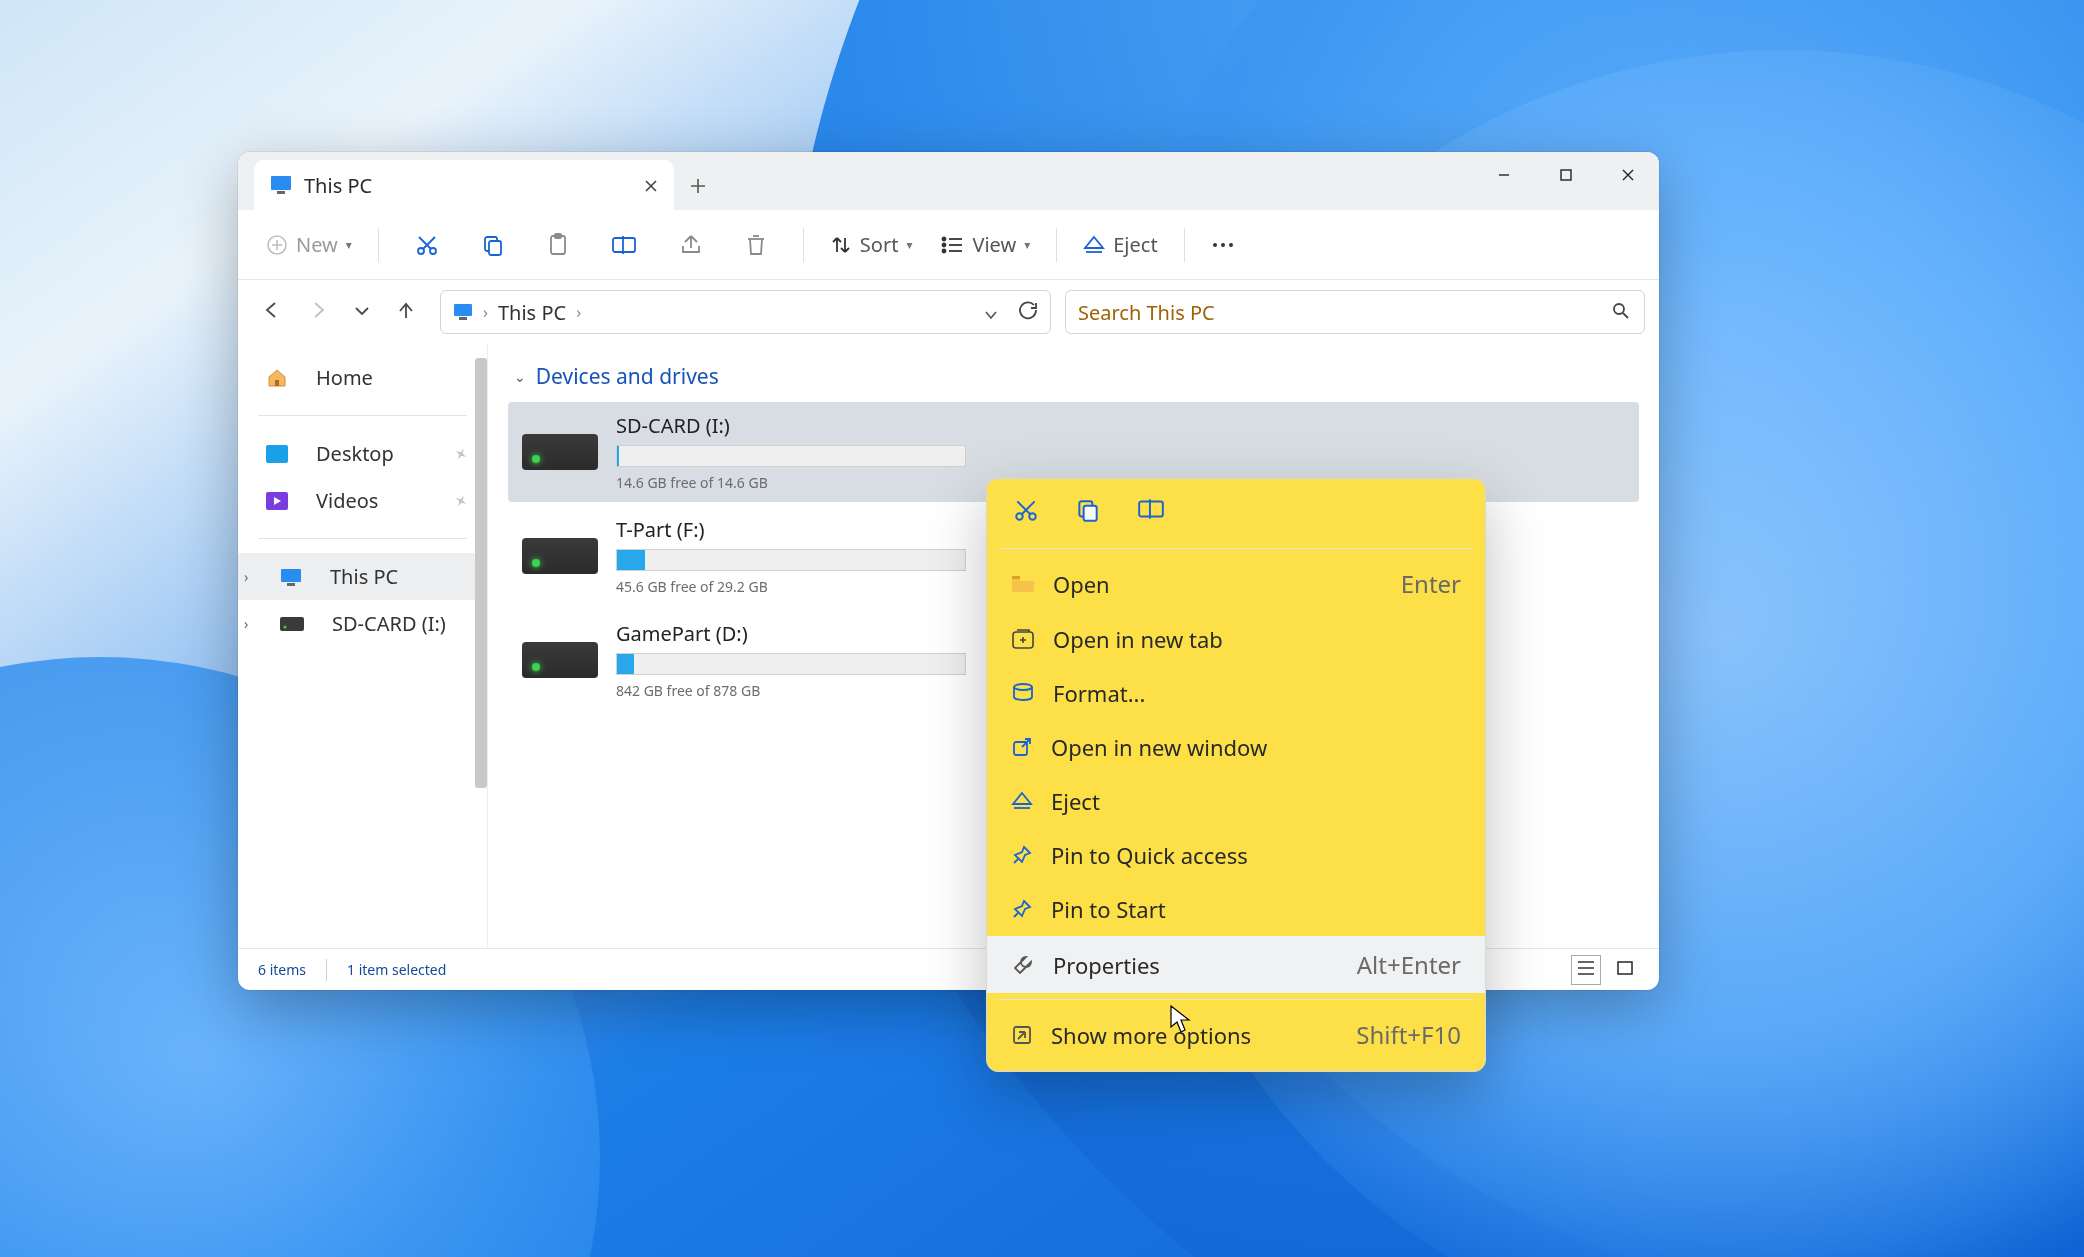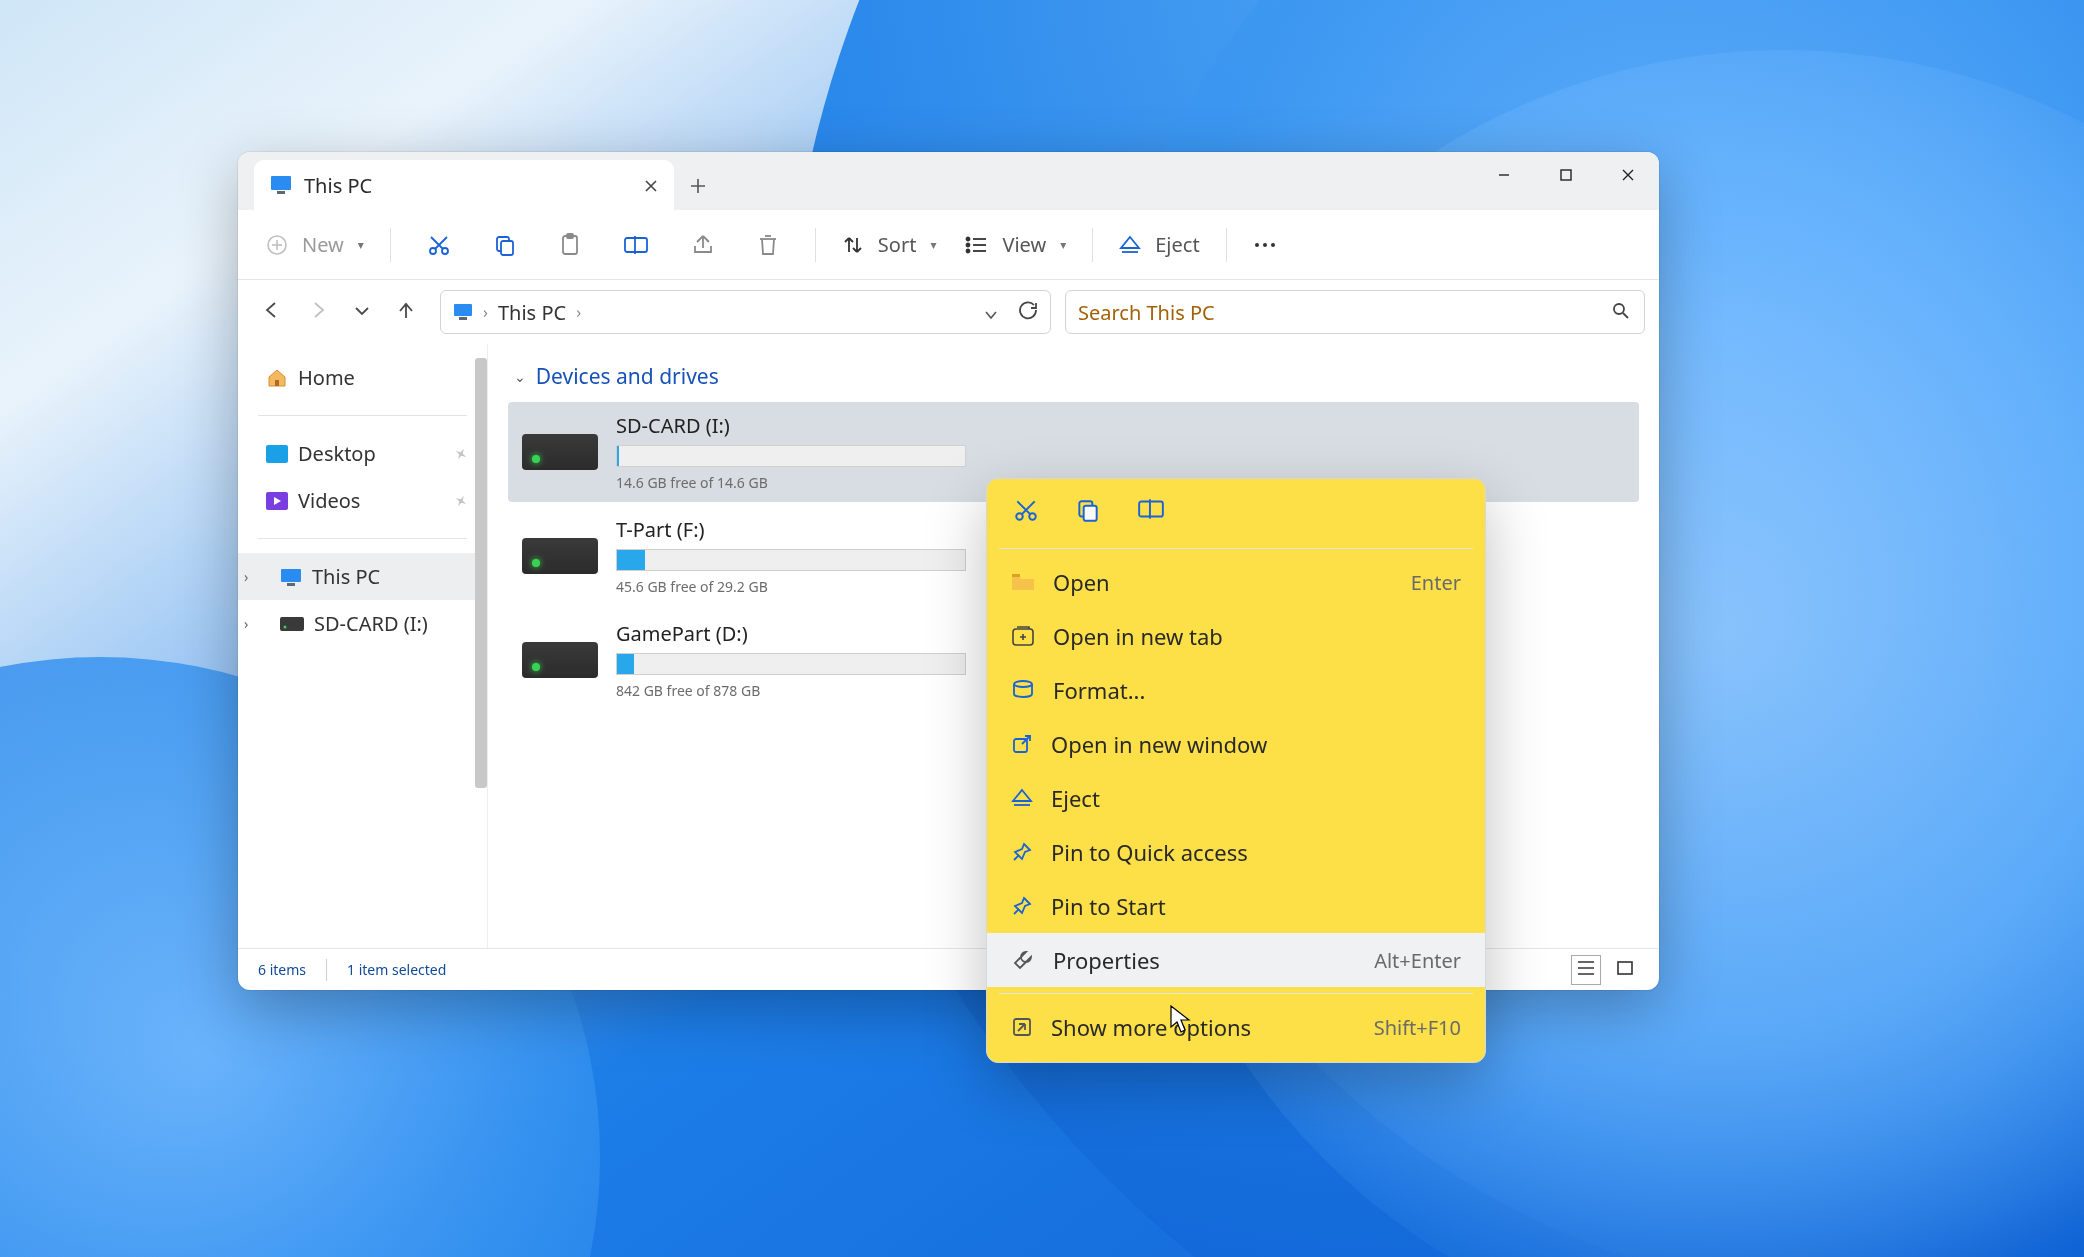--- a/index.html
+++ b/index.html
@@ -65,21 +65,21 @@
 .toolbar {
   height: 70px;
   border-bottom: 1px solid #e6e6e6;
   display: flex;
   align-items: center;
   padding: 0 18px;
   gap: 8px;
 }
 .tb-group { display:flex; align-items:center; gap: 22px; padding: 0 10px; }
 .tb-sep { width:1px; height:34px; background:#e0e0e0; margin:0 8px; }
-.tb-btn { display:flex; align-items:center; gap:14px; color:#565656; font-size:20px; padding:6px 10px; border-radius:6px; }
+.tb-btn { display:flex; align-items:center; gap:8px; color:#565656; font-size:20px; padding:6px 10px; border-radius:6px; }
 .tb-btn .chev { font-size:12px; color:#777; }
 .tb-btn svg { display:block; }
 .tb-btn.new { color:#9a9a9a; }
 .tb-btn.new svg circle { stroke:#c0c0c0; }
 .tb-btn.new svg line { stroke:#c0c0c0; }
 
 
 .addrrow {
   height: 64px;
   display: flex;
@@ -111,21 +111,21 @@
 .main { flex:1; display:flex; min-height:0; }
 .sidebar {
   width: 250px;
   border-right: 1px solid #eee;
   padding-top: 10px;
   overflow: hidden;
   position:relative;
 }
 .sidebar-scroll-thumb { position:absolute; right:0; top:14px; width:12px; height:430px; background:#c8c8c8; border-radius:3px; }
 .side-item {
-  display:flex; align-items:center; gap:10px;
+  display:flex; align-items:center; gap:28px;
   padding: 10px 18px 10px 28px;
   font-size:20px; color:#333;
   position:relative;
 }
 .side-item.pinned::after {
   content:""; position:absolute; right:20px; top:50%; transform:translate(0,-50%) rotate(30deg);
   width:12px; height:12px; background:#8a8a8a;
   clip-path: polygon(50% 0%,60% 40%,100% 50%,60% 60%,50% 100%,40% 60%,0% 50%,40% 40%);
   opacity:.5;
 }
@@ -185,21 +185,21 @@
   padding:10px 0 8px;
 }
 .cm-iconrow { display:flex; gap:36px; padding:8px 26px 14px; }
 .cm-iconrow .ci { color:#1a63d6; }
 .cm-divider { height:1px; background:#e4e4e4; margin:6px 12px; }
 .cm-item {
   display:flex; align-items:center; gap:18px;
   padding:12px 24px;
   font-size:22px; color:#292929;
 }
-.cm-item .kbd { margin-left:auto; color:#6a6a6a; font-size:20px;text-align:center; }
+.cm-item .kbd { margin-left:auto; color:#6a6a6a; font-size:24px;text-align:center; }
 .cm-item.highlight { background:#f0f1f2; }
 .cm-item svg { flex-shrink:0; }
 
 .cursor {
   position:absolute;
   left:1170px; top:1005px;
   width:22px; height:30px;
 }
 .cursor svg { display:block; }
 

